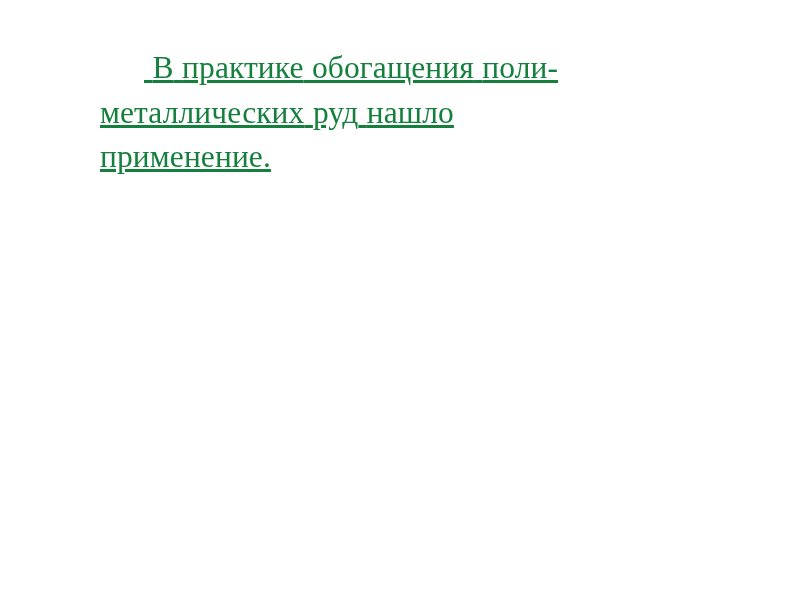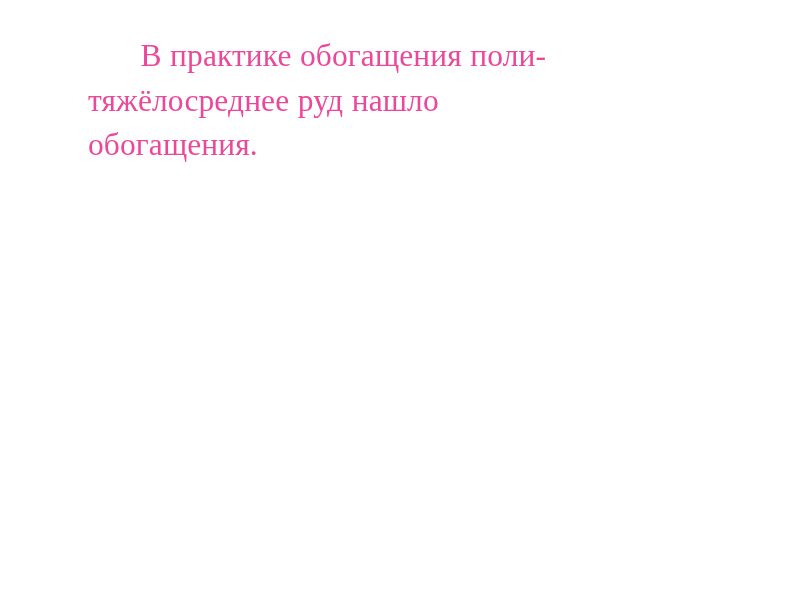--- a/index.html
+++ b/index.html
@@ -19,26 +19,27 @@
     width: 800px;
     height: 600px;
     padding: 34px 44px 0 44px;
     background: #ffffff;
     position: relative;
   }
   .body-text {
     font-family: "Liberation Serif", serif;
     font-size: 31.5px;
     line-height: 1.42;
-    color: #ec4899;
+    color: #15803d;
     text-align: justify;
     text-indent: 44px;
     letter-spacing: 0.1px;
     word-spacing: 0.5px;
-    margin: 0;
+    margin: 12px;
+    text-decoration: underline;
     
   }
   
   .body-text .line {
     display: block;
   }
   .justified {
     display: flex;
     justify-content: space-between;
     white-space: nowrap;
@@ -67,25 +68,25 @@
   <div class="body-text">
 
     <div class="line justified-indent">
       <span>В</span>
       <span>практике</span>
       <span>обогащения</span>
       <span>поли-</span>
     </div>
 
     <div class="line justified">
-      <span>тяжёлосреднее</span>
+      <span>металлических</span>
       <span>руд</span>
       <span>нашло</span>
     </div>
 
 
     <div class="line last-line">
-      <span>обогащения.</span>
+      <span>применение.</span>
     </div>
 
   </div>
 
 </div>
 
 </body></html>

